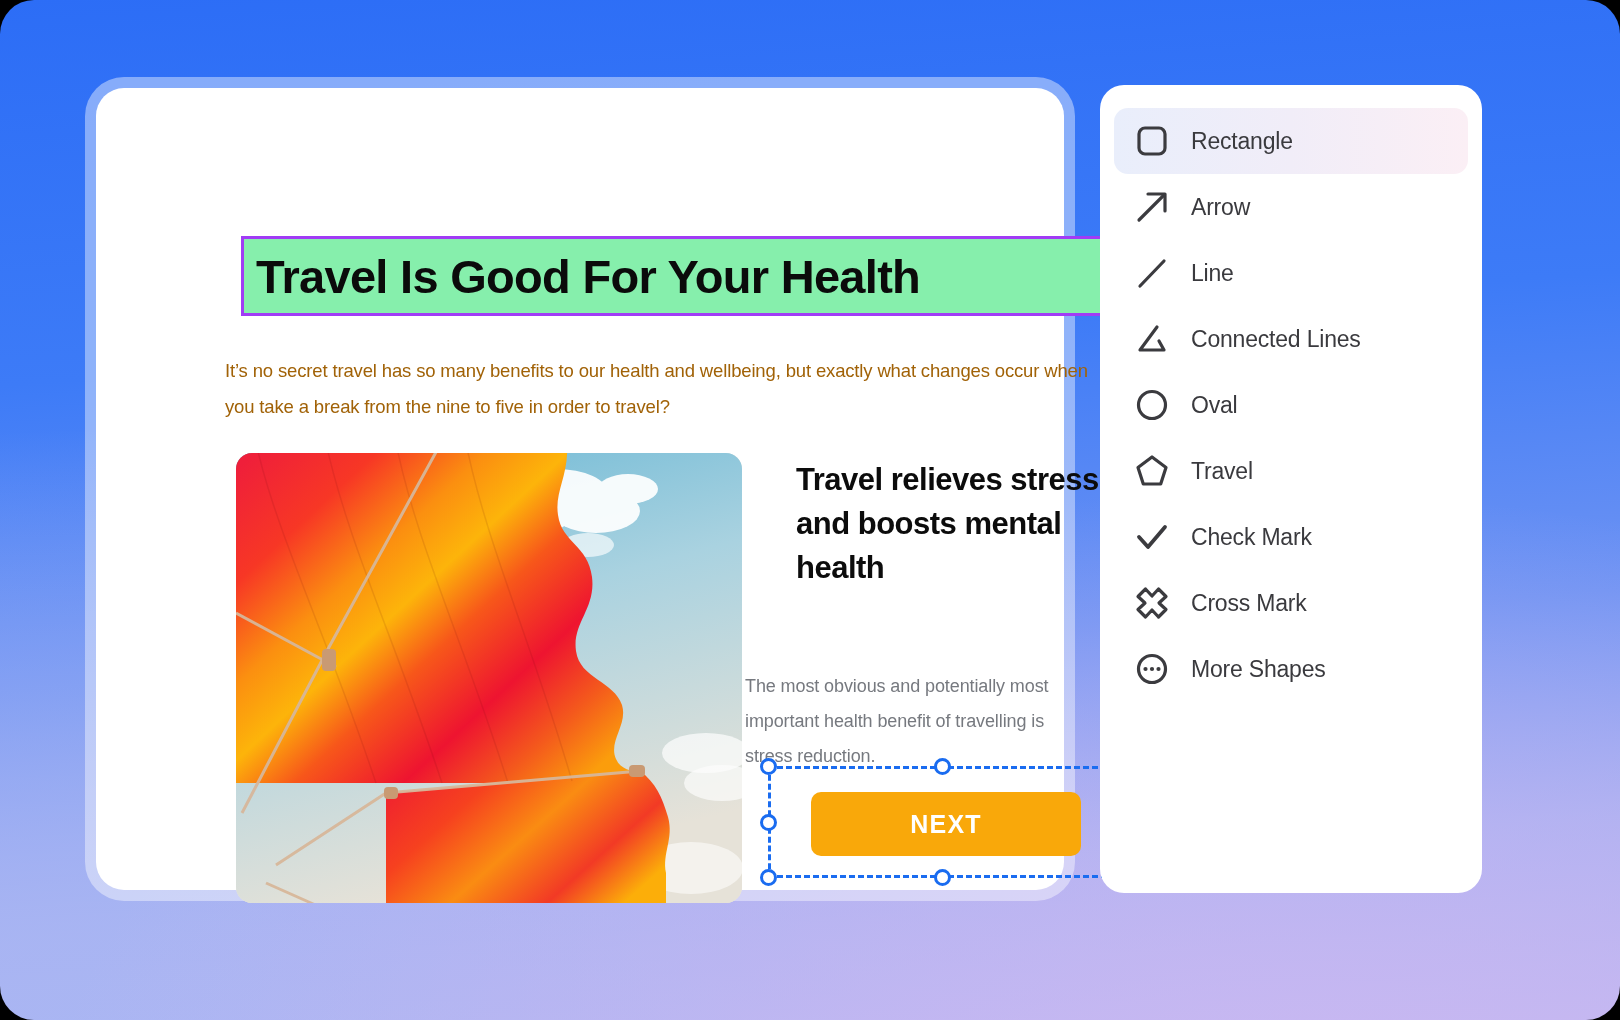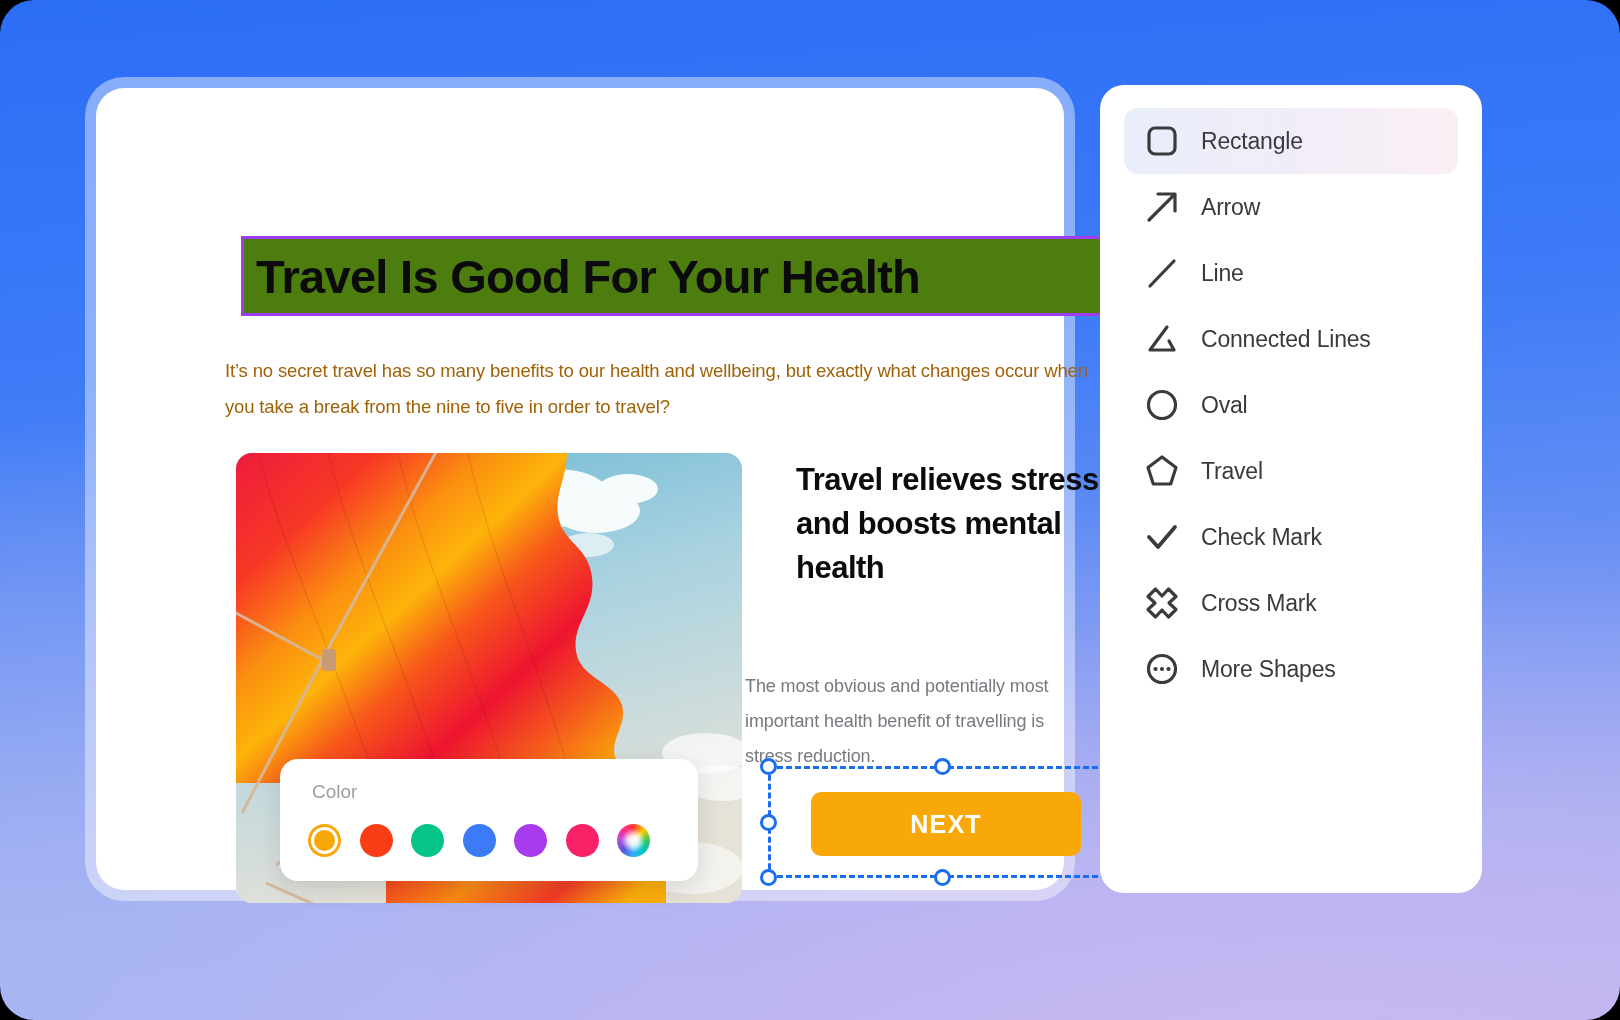--- a/index.html
+++ b/index.html
@@ -28,21 +28,21 @@
     background:#ffffff;
     border-radius:28px;
     box-shadow:0 0 0 11px rgba(255,255,255,0.42);
   }
 
   
   #title-box{
     position:absolute; left:145px; top:148px;
     width:872px; height:80px;
     border:3px solid #a13cf5;
-    background:#4d7c0f;
+    background:#86efac;
     display:flex; align-items:center;
   }
   #doc-title{
     font-size:47px; font-weight:700; color:#0b0b0b;
     letter-spacing:-0.7px; white-space:nowrap;
     padding-left:12px;
     font-family:"Liberation Sans", sans-serif;
   }
 
   
@@ -136,21 +136,21 @@
     font-family:"Liberation Sans", sans-serif;
   }
 
   
   #shapes-panel{
     position:absolute; left:1100px; top:85px;
     width:382px; height:808px;
     background:#ffffff;
     border-radius:24px;
   }
-  #shapes-list{ padding:23px 24px; }
+  #shapes-list{ padding:23px 14px; }
   .shape-item{
     display:flex; align-items:center;
     height:66px; padding:0 16px;
     border-radius:14px;
     cursor:pointer;
   }
   .shape-item.active{
     background:linear-gradient(90deg,#e9eefb 0%, #f1edf8 50%, #fbeff5 100%);
   }
   .shape-icon{
@@ -243,32 +243,20 @@
           <path d="M30,430 L120,470"></path>
         </g>
         <g fill="#c99a73">
           <rect x="86" y="196" width="14" height="22" rx="4"></rect>
           <rect x="393" y="312" width="16" height="12" rx="4"></rect>
           <rect x="148" y="334" width="14" height="12" rx="4"></rect>
         </g>
       </svg>
     </div>
 
-    <div id="color-popover">
-      <div id="color-label">Color</div>
-      <div id="swatch-row">
-        <span class="swatch selected" style="--sc:#f9a80a"></span>
-        <span class="swatch" style="background:#f93d14"></span>
-        <span class="swatch" style="background:#04c48a"></span>
-        <span class="swatch" style="background:#3b7bf5"></span>
-        <span class="swatch" style="background:#a83bee"></span>
-        <span class="swatch" style="background:#f72265"></span>
-        <span class="swatch wheel"></span>
-      </div>
-    </div>
 
     <div id="sub-heading">Travel relieves stress and boosts mental health</div>
     <div id="sub-text">The most obvious and potentially most important health benefit of travelling is stress reduction.</div>
 
     <div id="next-selection">
       <button id="next-button">NEXT</button>
       <span class="handle h-tl"></span>
       <span class="handle h-tc"></span>
       <span class="handle h-tr"></span>
       <span class="handle h-ml"></span>

